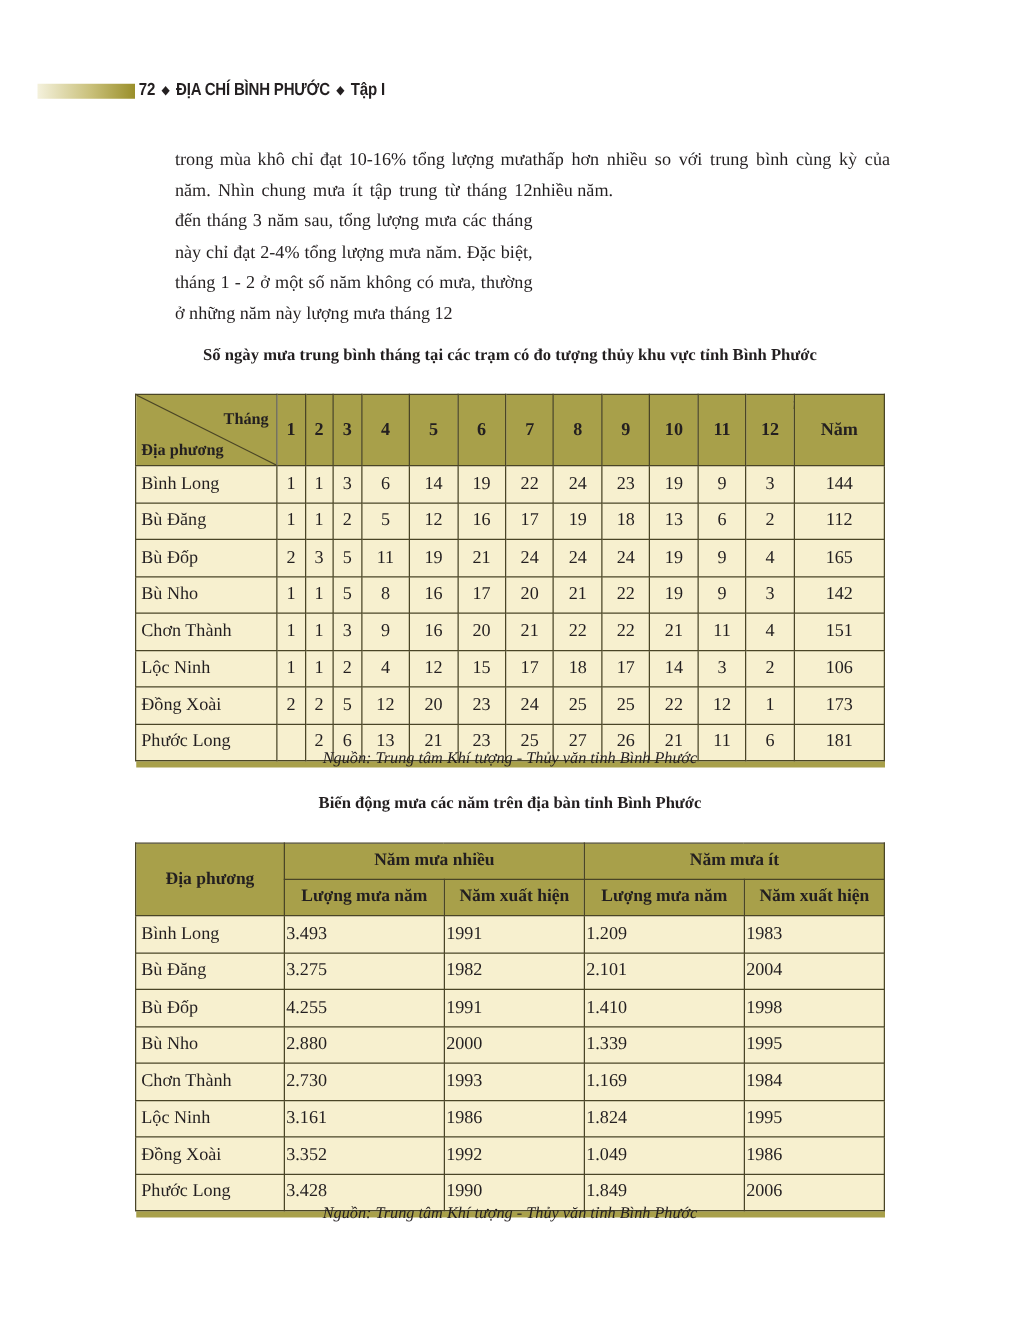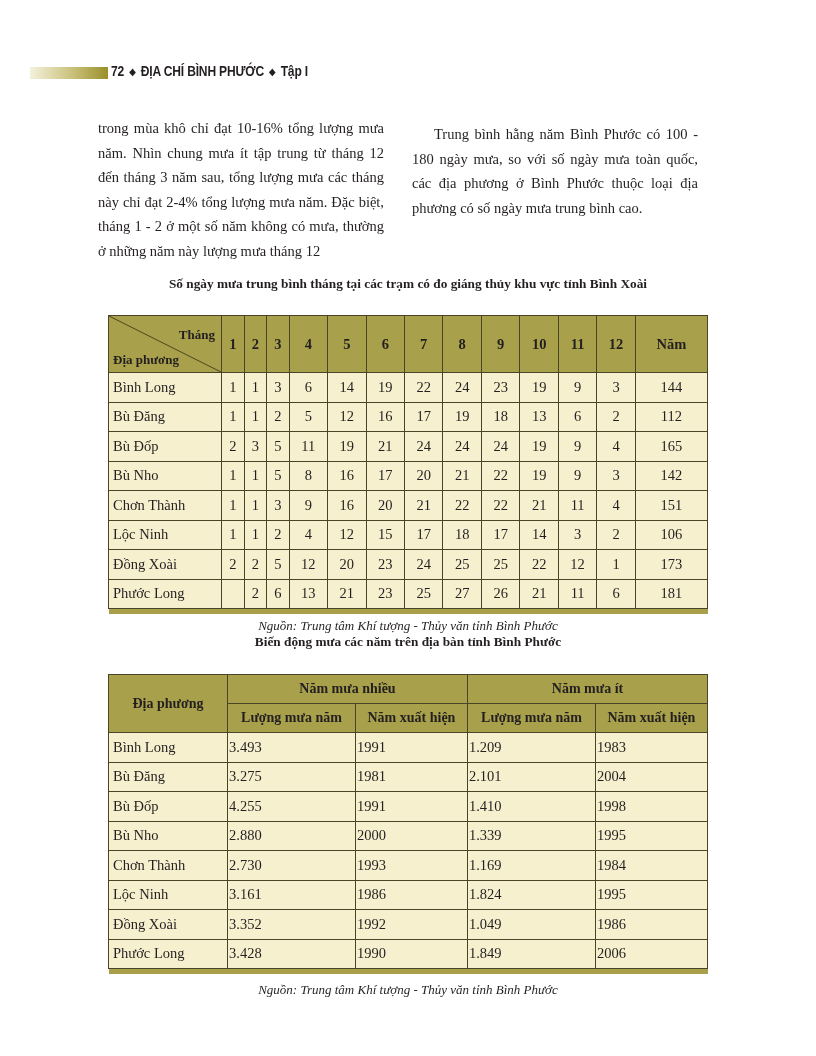--- a/index.html
+++ b/index.html
@@ -16,36 +16,36 @@
     width: 78px; height: 12px;
     background: linear-gradient(to right, #f4f1dc 0%, #c9c07a 55%, #9a8f2a 100%);
   }
   .head-text {
     margin-left: 3px; font-family: "Liberation Sans", "DejaVu Sans", sans-serif;
     font-weight: bold; font-size: 14px; color: #231f20; letter-spacing: -0.2px;
     transform: scaleX(0.86); transform-origin: left center; white-space: nowrap;
   }
   .head-text .diamond { font-size: 10px; margin: 0 6px; position: relative; top: -1px; }
 
-  .columns { position: absolute; top: 116px; left: 98px; width: 600px; display: flex; justify-content: space-between; }
+  .columns { position: absolute; top: 116px; left: 112px; width: 600px; display: flex; justify-content: flex-end; }
   .col { width: 286px; font-size: 14.5px; line-height: 24.5px; text-align: justify; }
   .col p { margin: 0; }
   .col p.indent { text-indent: 22px; margin-top: 6px; }
 
   .table-title {
     position: absolute; left: 108px; width: 600px; text-align: center;
     font-weight: bold; font-size: 13.3px;
   }
   .unit {
     position: absolute; left: 108px; width: 600px; text-align: right;
     font-style: italic; font-size: 13px;
   }
   .source {
     position: absolute; left: 108px; width: 600px; text-align: center;
-    font-style: italic; font-size: 13px; margin-top: 20px;
+    font-style: italic; font-size: 13px;
   }
 
   table { border-collapse: collapse; position: absolute; left: 108px; width: 600px; }
   td, th { border: 1px solid #4a4526; }
   th { background: #a8a04a; font-weight: bold; color: #231f20; }
   td { background: #f7f0cf; font-size: 14.5px; }
 
   #t1 { top: 315px; border-radius: 17px; }
   #t1 th { height: 54px; font-size: 14.5px; }
   #t1 td { height: 26.5px; text-align: center; }
@@ -69,25 +69,25 @@
   <div class="head-text">
     <span>72</span><span class="diamond">◆</span><span>ĐỊA CHÍ BÌNH PHƯỚC</span><span class="diamond">◆</span><span>Tập I</span>
   </div>
 </div>
 
 <div class="columns">
   <div class="col">
     <p>trong mùa khô chỉ đạt 10-16% tổng lượng mưa năm. Nhìn chung mưa ít tập trung từ tháng 12 đến tháng 3 năm sau, tổng lượng mưa các tháng này chỉ đạt 2-4% tổng lượng mưa năm. Đặc biệt, tháng 1 - 2 ở một số năm không có mưa, thường ở những năm này lượng mưa tháng 12</p>
   </div>
   <div class="col">
-    <p class="indent">Trung bình hằng năm Bình Phước có 100 - 180 ngày mưa, so với số ngày mưa toàn quốc, các địa phương ở Bình Phước thuộc loại địa phương có số ngày mưa trung bình cao.</p>
+    <p>thấp hơn nhiều so với trung bình cùng kỳ của nhiều năm.</p>
   </div>
 </div>
 
-<div class="table-title" style="top:276px;">Số ngày mưa trung bình tháng tại các trạm có đo giáng thủy khu vực tỉnh Bình Xoài</div>
+<div class="table-title" style="top:276px;">Số ngày mưa trung bình tháng tại các trạm có đo tượng thủy khu vực tỉnh Bình Phước</div>
 <div class="unit" style="top:294px;margin-top:21px;">Đơn vị tính: Ngày</div>
 
 <table id="t1">
   <thead>
     <tr id="t1-head">
       <th class="corner">
         <svg preserveAspectRatio="none" viewBox="0 0 100 100">
             <line x1="0" y1="0" x2="100" y2="100" stroke="#4a4526" stroke-width="1" vector-effect="non-scaling-stroke"></line>
           </svg>
         <span class="thang">Tháng</span>
@@ -274,21 +274,21 @@
       <tr>
         <td class="loc">Bình Long</td>
         <td>3.493</td>
         <td>1991</td>
         <td>1.209</td>
         <td>1983</td>
       </tr>
       <tr>
         <td class="loc">Bù Đăng</td>
         <td>3.275</td>
-        <td>1981</td>
+        <td>1982</td>
         <td>2.101</td>
         <td>2004</td>
       </tr>
       <tr>
         <td class="loc">Bù Đốp</td>
         <td>4.255</td>
         <td>1991</td>
         <td>1.410</td>
         <td>1998</td>
       </tr>

